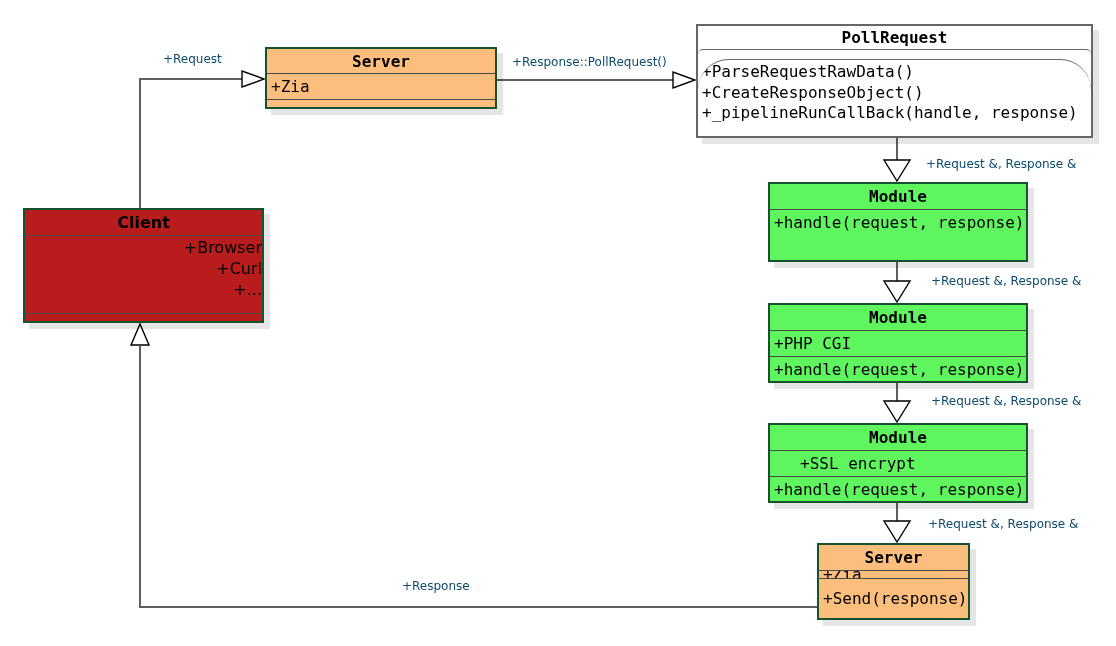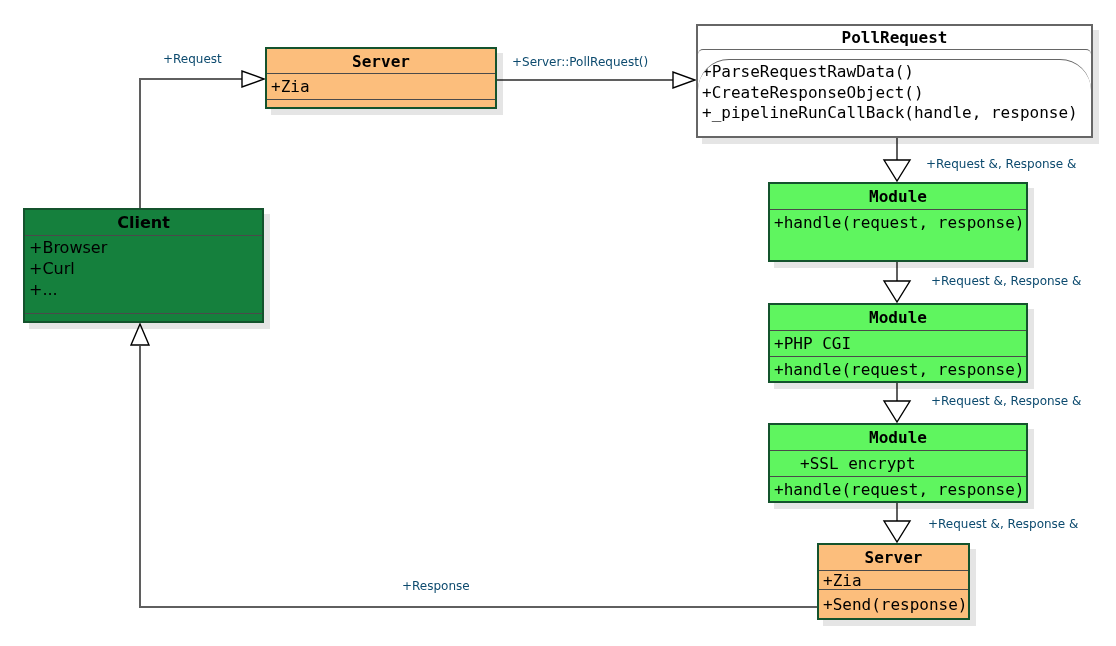--- a/index.html
+++ b/index.html
@@ -47,21 +47,21 @@
     padding-left: 4px;
     white-space: pre;
     font-size: 16px;
   }
   .mono, .mono .title, .mono .row {
     font-family: "DejaVu Sans Mono", monospace;
   }
   .sans, .sans .title, .sans .row {
     font-family: "DejaVu Sans", sans-serif;
   }
-  .client-fill  { background: #15803d; }
+  .client-fill  { background: #b91c1c; }
   .server-fill  { background: #FCBE7C; }
   .module-fill  { background: #5FF55F; }
   .poll-fill    { background: #FFFFFF; }
 
   .client-node .row { line-height: 20px; padding-top: 1px; }
   .poll-node .row   { line-height: 19.5px; padding-top: 1px; }
   .attr-row, .method-row {
     display: flex;
     align-items: center;
   }
@@ -95,21 +95,21 @@
       <polygon points="884,160 910,160 897,181"></polygon>
       <polygon points="884,281 910,281 897,302"></polygon>
       <polygon points="884,401 910,401 897,422"></polygon>
       <polygon points="884,521 910,521 897,542"></polygon>
       <polygon points="131,345 149,345 140,324"></polygon>
     </g>
   </svg>
 
   <div class="node sans client-node client-fill" style="left:23px; top:208px; width:241px; height:115px;">
     <div class="sec title" style="height:25px;">Client</div>
-    <div class="sec" style="flex:1; padding-top:1px;">
+    <div class="sec" style="flex:1; padding-top:1px;text-align:right;">
       <div class="row">+Browser</div>
       <div class="row">+Curl</div>
       <div class="row">+...</div>
     </div>
     <div class="sec" style="height:8px;"></div>
   </div>
 
   <div class="node mono server-fill" style="left:265px; top:47px; width:232px; height:62px;">
     <div class="sec title" style="height:24px;">Server</div>
     <div class="sec row attr-row" style="flex:1;">+Zia</div>
@@ -139,24 +139,24 @@
 
   <div class="node mono module-fill" style="left:768px; top:423px; width:260px; height:80px;">
     <div class="sec title" style="height:25px;">Module</div>
     <div class="sec row attr-row" style="flex:1;padding-left:30px;">+SSL encrypt</div>
     <div class="sec row method-row" style="height:25px;">+handle(request, response)</div>
   </div>
 
   <div class="node mono server-fill" style="left:817px; top:543px; width:153px; height:77px;">
     <div class="sec title" style="height:25px;">Server</div>
     <div class="sec row attr-row" style="flex:1;">+Zia</div>
-    <div class="sec row method-row" style="height:29px;">+Send(response)</div>
+    <div class="sec row method-row" style="height:40px;">+Send(response)</div>
   </div>
 
   <div class="edge-label" style="left:163px; top:52px;">+Request</div>
-  <div class="edge-label" style="left:512px; top:55px;">+Server::PollRequest()</div>
+  <div class="edge-label" style="left:512px; top:55px;">+Response::PollRequest()</div>
   <div class="edge-label" style="left:926px; top:157px;">+Request &amp;, Response &amp;</div>
   <div class="edge-label" style="left:931px; top:274px;">+Request &amp;, Response &amp;</div>
   <div class="edge-label" style="left:931px; top:394px;">+Request &amp;, Response &amp;</div>
   <div class="edge-label" style="left:928px; top:517px;">+Request &amp;, Response &amp;</div>
   <div class="edge-label" style="left:402px; top:579px;">+Response</div>
 
 </div>
 
 </body></html>

